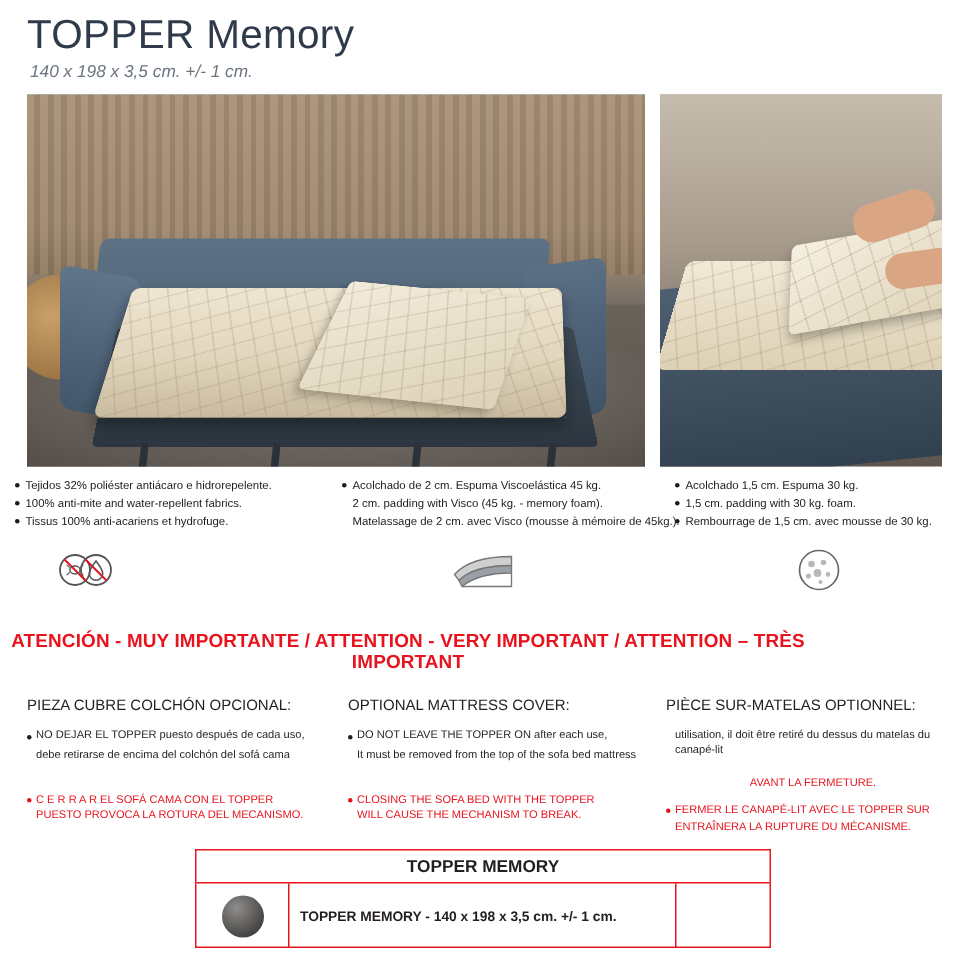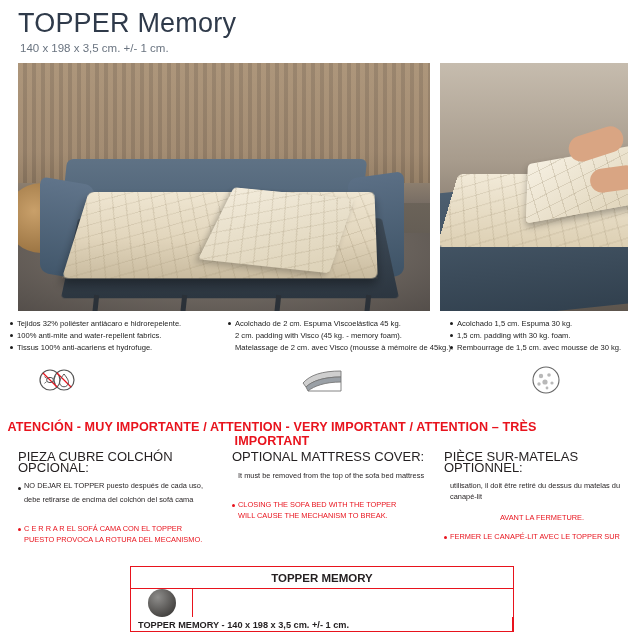--- a/index.html
+++ b/index.html
@@ -14,21 +14,21 @@
   }
   .page { position: relative; width: 644px; height: 640px; }
 
   
   .title {
     position: absolute; left: 18px; top: 8px;
     font-size: 27px; color: #2f3a4a; letter-spacing: .2px;
   }
   .subtitle {
     position: absolute; left: 20px; top: 42px;
-    font-size: 11.5px; color: #6a7480;
+    font-size: 11.5px; color: #6a7480; font-style: italic;
   }
 
   
   .photo-main {
     position: absolute; left: 18px; top: 63px; width: 412px; height: 248px;
     overflow: hidden; background: #6d6a66;
   }
   .photo-side {
     position: absolute; left: 440px; top: 63px; width: 188px; height: 248px;
     overflow: hidden; background: #8d8781;
@@ -169,39 +169,39 @@
     position: absolute; left: 0; top: 420px; width: 544px;
     text-align: center; color: #e8131d; font-size: 12.6px; font-weight: bold;
     letter-spacing: .1px;
   }
 
   
   .warn { position: absolute; top: 452px; font-size: 7.4px; line-height: 10.5px; }
   .warn1 { left: 18px; width: 200px; }
   .warn2 { left: 232px; width: 200px; }
   .warn3 { left: 444px; width: 196px; }
-  .warn .hdr { color: #231f20; font-size: 13px; margin-bottom: 8px; }
+  .warn .hdr { color: #231f20; font-size: 10px; margin-bottom: 8px; margin-top: 14px; }
   .warn .blk { color: #231f20; margin-bottom: 3px; align-items: center; }
   .warn .red { color: #e8131d; }
   .warn .red.center { text-align: center; }
   .warn .sp { height: 8px; }
   .warn .li { display:flex; gap:3px; }
   .warn .li .dot { width:3px;height:3px;background:currentColor;border-radius:50%;margin-top:4px;flex:none; }
 
   
   .table-box {
     position: absolute; left: 130px; top: 566px; width: 384px; height: 66px;
     border: 1px solid #e8131d;
   }
   .table-head {
     height: 22px; border-bottom: 1px solid #e8131d;
     display: flex; align-items: center; justify-content: center;
     font-size: 11.5px; font-weight: bold; color: #231f20;
   }
-  .table-row { display: flex; height: 43px; flex-direction: column; }
+  .table-row { display: flex; height: 43px; }
   .cell-img {
     width: 62px; border-right: 1px solid #e8131d;
     display:flex; align-items:center; justify-content:center;
   }
   .swatch {
     width: 28px; height: 28px; border-radius: 50%;
     background: radial-gradient(circle at 35% 30%, #8e8d8b, #4a4846 70%, #2f2e2d);
   }
   .cell-desc {
     flex: 1; display: flex; align-items: center; padding-left: 7px;
@@ -351,40 +351,45 @@
     <div class="sp"></div>
     <div class="red li">
       <span class="dot"></span>
       <span>C E R R A R  EL SOFÁ  CAMA  CON  EL TOPPER</span>
     </div>
     <div class="red" style="padding-left:6px">PUESTO  PROVOCA  LA ROTURA  DEL  MECANISMO.</div>
   </div>
 
   <div class="warn warn2">
     <div class="hdr">OPTIONAL MATTRESS  COVER:</div>
+    <div class="blk li">
+      <span class="dot"></span>
+      <span>DO NOT LEAVE THE TOPPER ON after each use,</span>
+    </div>
     <div class="blk" style="padding-left:6px">It must be removed from the top of the sofa bed mattress</div>
     <div class="sp"></div>
     <div class="sp"></div>
     <div class="red li">
       <span class="dot"></span>
       <span>CLOSING THE SOFA BED WITH THE TOPPER</span>
     </div>
     <div class="red" style="padding-left:6px">WILL CAUSE THE MECHANISM TO BREAK.</div>
   </div>
 
   <div class="warn warn3">
     <div class="hdr">PIÈCE SUR-MATELAS OPTIONNEL:</div>
     <div class="blk" style="padding-left:6px">utilisation, il doit être retiré du dessus du matelas du canapé-lit</div>
     <div class="sp"></div>
     <div class="red center">AVANT LA FERMETURE.</div>
     <div class="sp"></div>
     <div class="red li">
       <span class="dot"></span>
       <span>FERMER LE CANAPÉ-LIT AVEC LE TOPPER SUR</span>
     </div>
+    <div class="red" style="padding-left:6px">ENTRAÎNERA  LA RUPTURE DU MÉCANISME.</div>
   </div>
 
   <div class="table-box">
     <div class="table-head">TOPPER MEMORY</div>
     <div class="table-row">
       <div class="cell-img">
         <div class="swatch"></div>
       </div>
       <div class="cell-desc">TOPPER MEMORY - 140 x 198 x 3,5 cm. +/- 1 cm.</div>
       <div class="cell-blank"></div>

